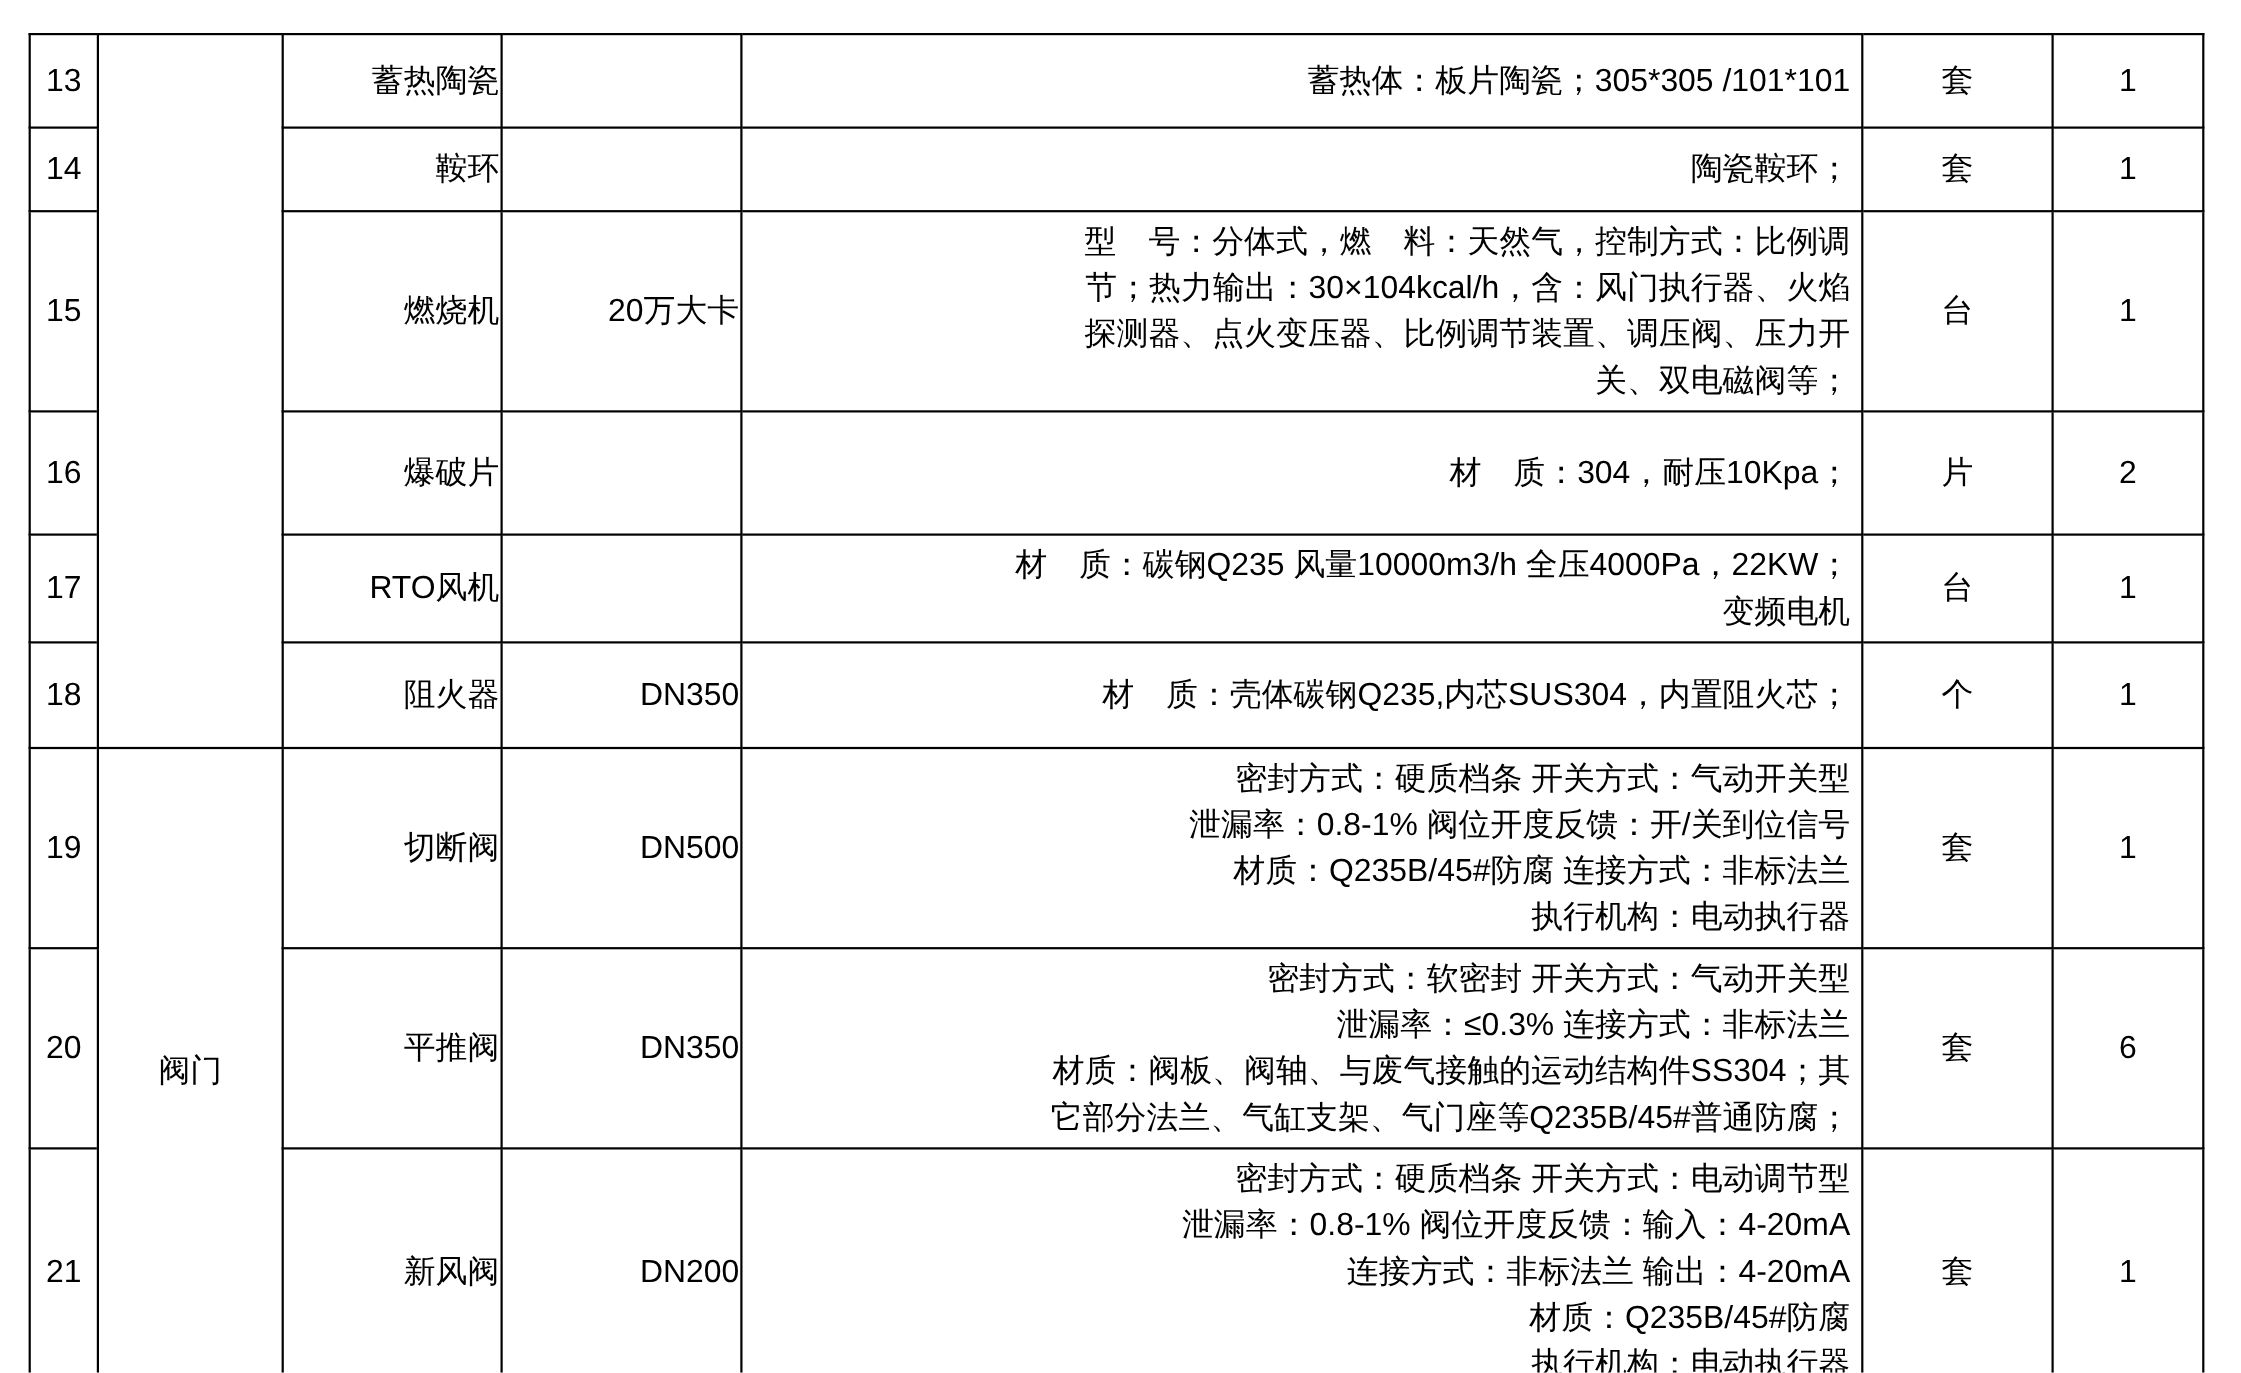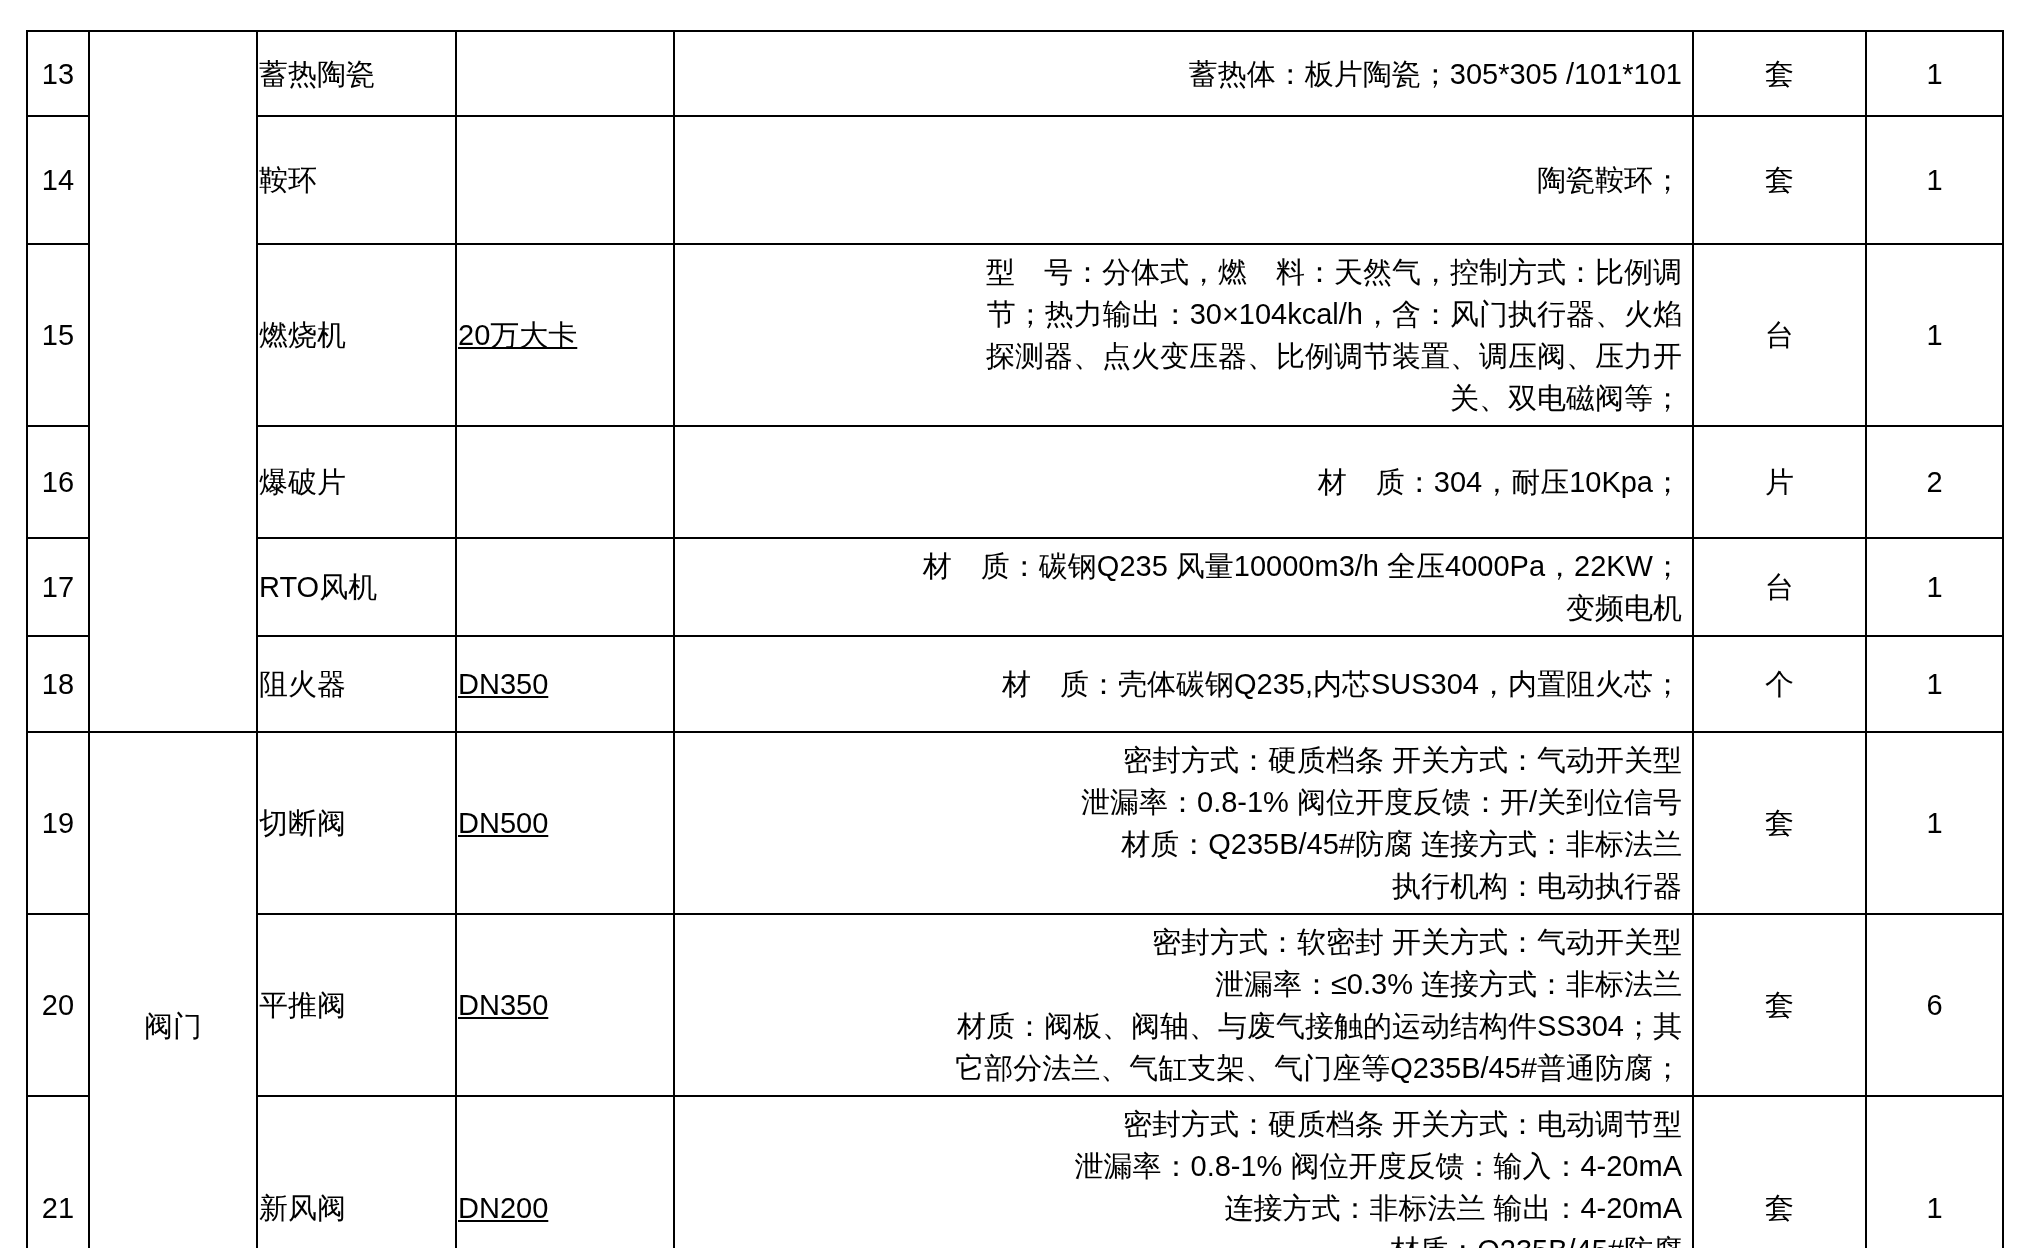--- a/index.html
+++ b/index.html
@@ -27,22 +27,22 @@
   table.equip td {
     border: 2px solid #000000;
     vertical-align: middle;
     font-size: 29px;
     line-height: 42px;
     color: #000000;
     overflow: hidden;
   }
   td.no-cell   { text-align: center; font-size: 30px; margin-left: 20px; }
   td.cat-cell  { text-align: center; }
-  td.name-cell { text-align: left; }
-  td.spec-cell { text-align: left; text-decoration: underline; }
+  td.name-cell { text-align: right; }
+  td.spec-cell { text-align: right; }
   td.unit-cell { text-align: center; }
   td.qty-cell  { text-align: center; font-size: 30px; }
   td.desc-cell {
     text-align: right;
     padding: 6px 10px 6px 16px;
     white-space: pre-line;
   }
 </style>
 </head>
 <body>
@@ -61,21 +61,21 @@
     <tbody>
       <tr style="height:85px">
         <td class="no-cell">13</td>
         <td class="cat-cell" rowspan="6"></td>
         <td class="name-cell">蓄热陶瓷</td>
         <td class="spec-cell"></td>
         <td class="desc-cell">蓄热体：板片陶瓷；305*305 /101*101</td>
         <td class="unit-cell">套</td>
         <td class="qty-cell">1</td>
       </tr>
-      <tr style="height:128px">
+      <tr style="height:76px">
         <td class="no-cell">14</td>
         <td class="name-cell">鞍环</td>
         <td class="spec-cell"></td>
         <td class="desc-cell">陶瓷鞍环；</td>
         <td class="unit-cell">套</td>
         <td class="qty-cell">1</td>
       </tr>
       <tr style="height:167px">
         <td class="no-cell">15</td>
         <td class="name-cell">燃烧机</td>

